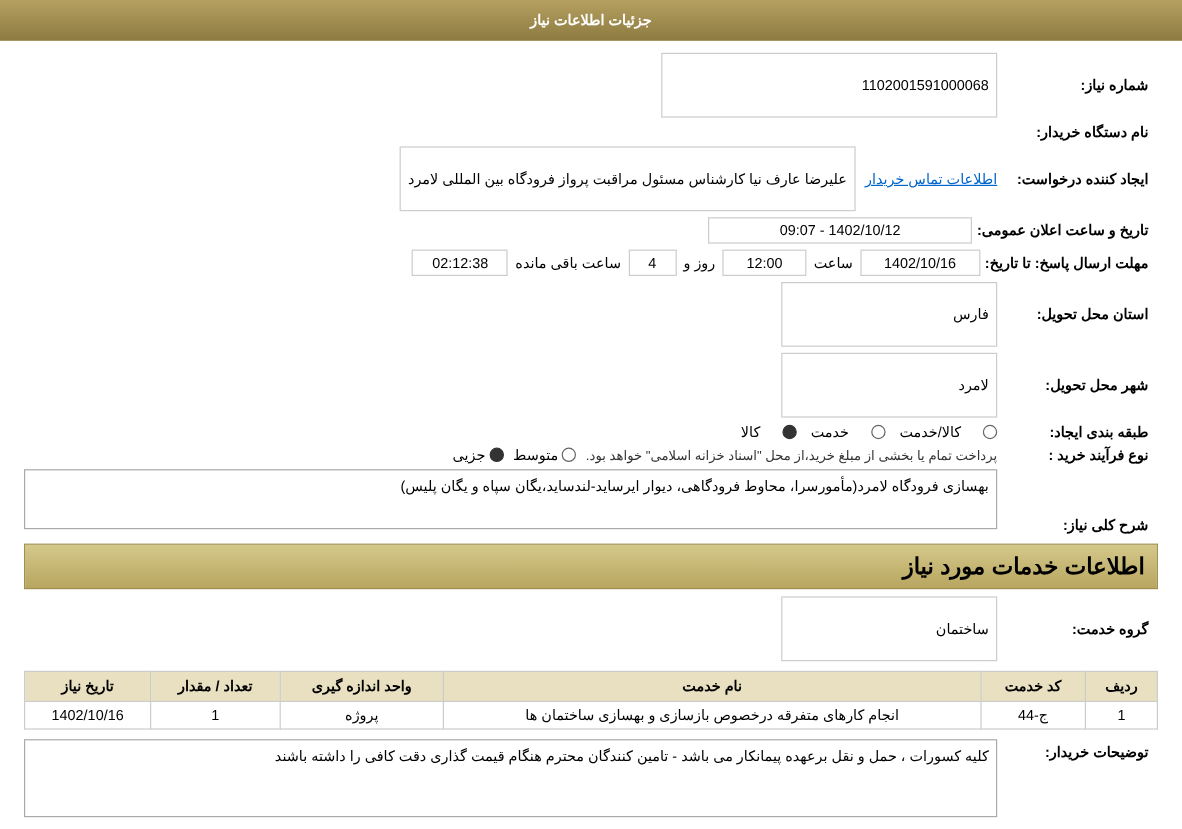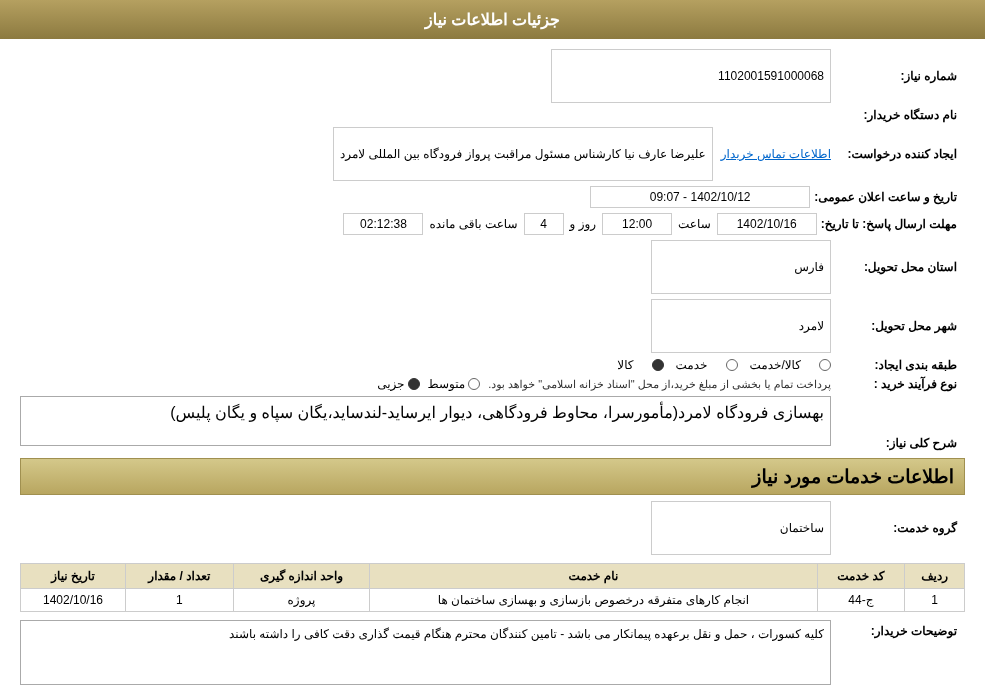--- a/index.html
+++ b/index.html
@@ -13,21 +13,21 @@
       width: 985px;
       min-height: 691px;
       background: #fff;
       margin: 0 auto;
     }
     .header-bar {
       background: linear-gradient(to bottom, #b5a060, #8c7a40);
       color: #fff;
       text-align: center;
       padding: 10px 0;
-      font-size: 16px;
+      font-size: 12px;
       font-weight: bold;
     }
     .content-area {
       padding: 10px 20px;
     }
     .input-box {
       border: 1px solid #ccc;
       background: #fff;
       padding: 19px 6px;
       display: inline-block;
@@ -96,21 +96,21 @@
       align-items: center;
       gap: 3px;
     }
     .description-box {
       border: 1px solid #aaa;
       background: #fff;
       padding: 6px;
       width: 100%;
       min-height: 50px;
       text-align: right;
-      font-size: 16px;
+      font-size: 12px;
       direction: rtl;
       position: relative;
     }
     .services-table {
       width: 100%;
       border-collapse: collapse;
       margin: 8px 0;
     }
     .services-table th {
       background: #e8e0c0;

